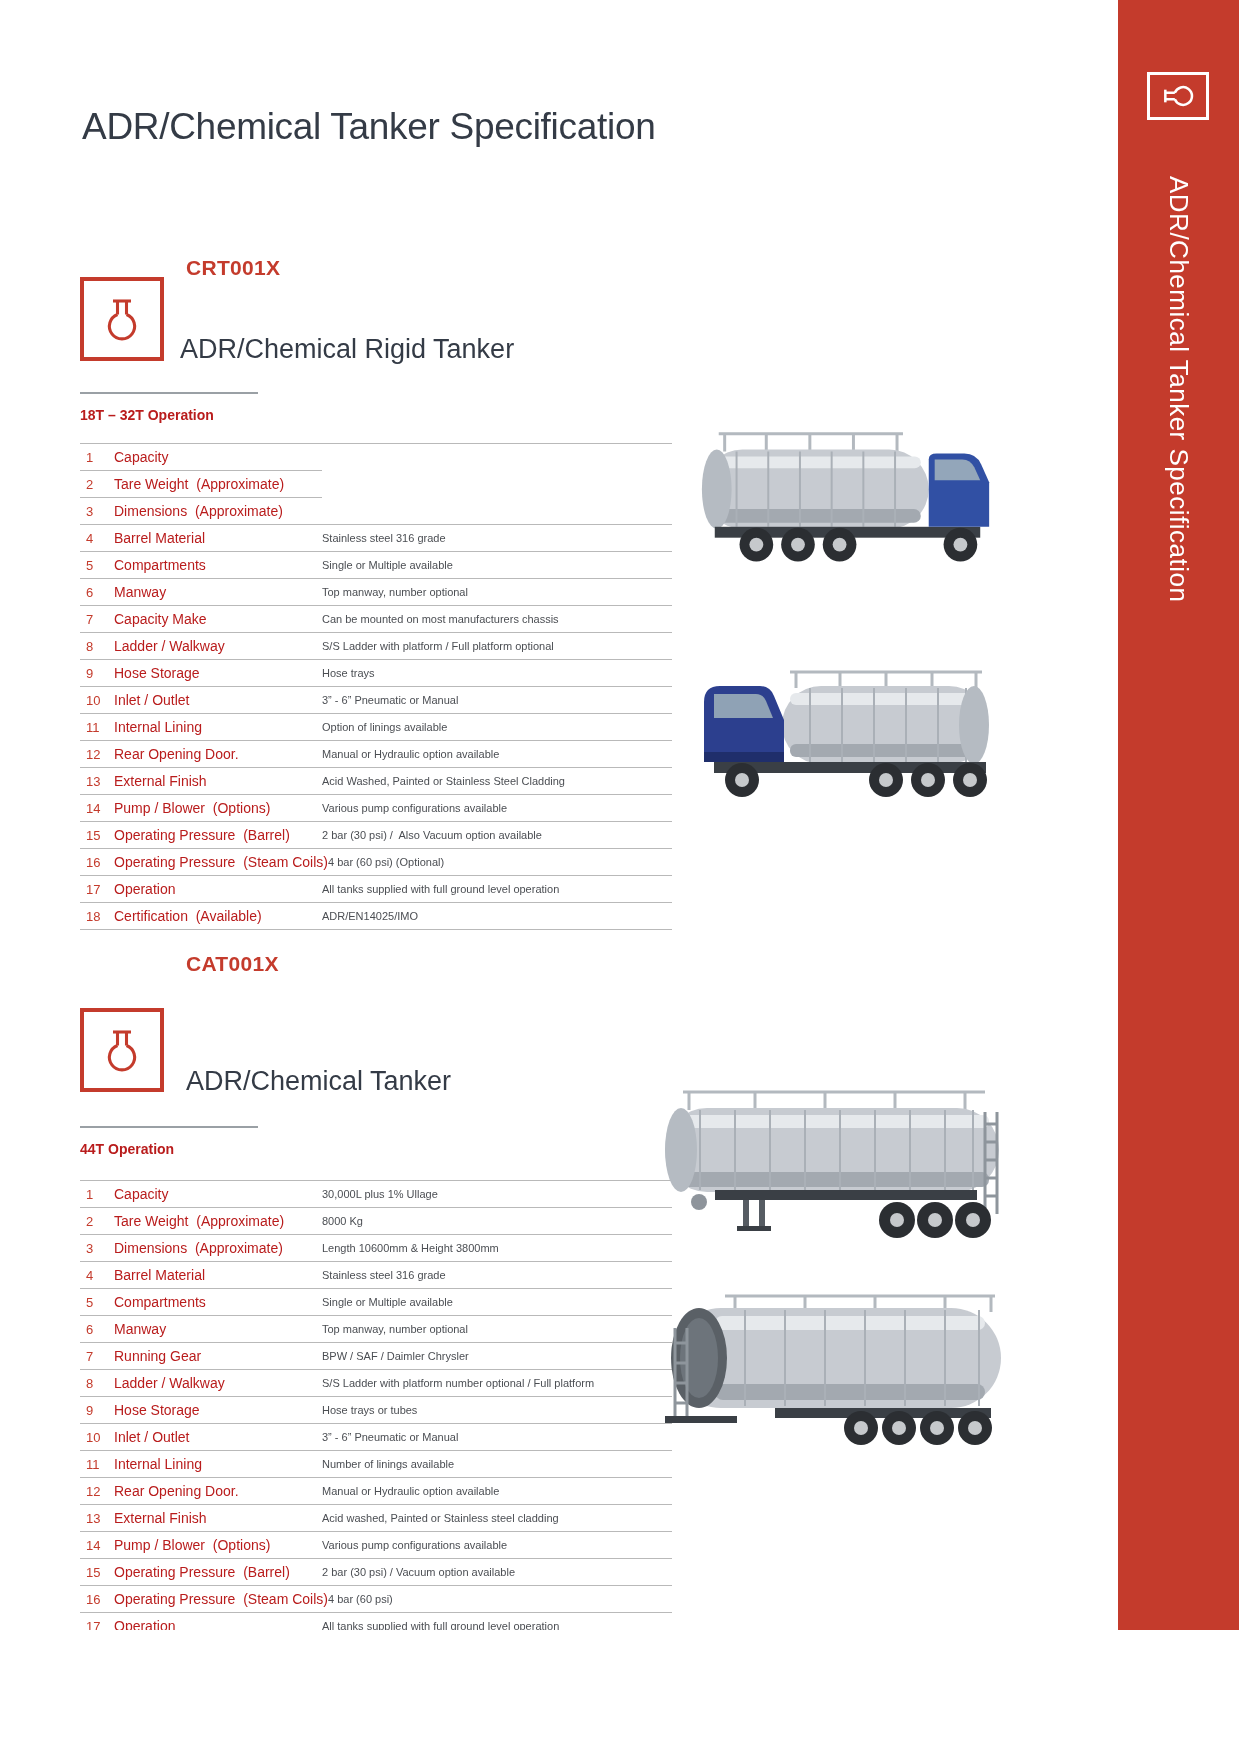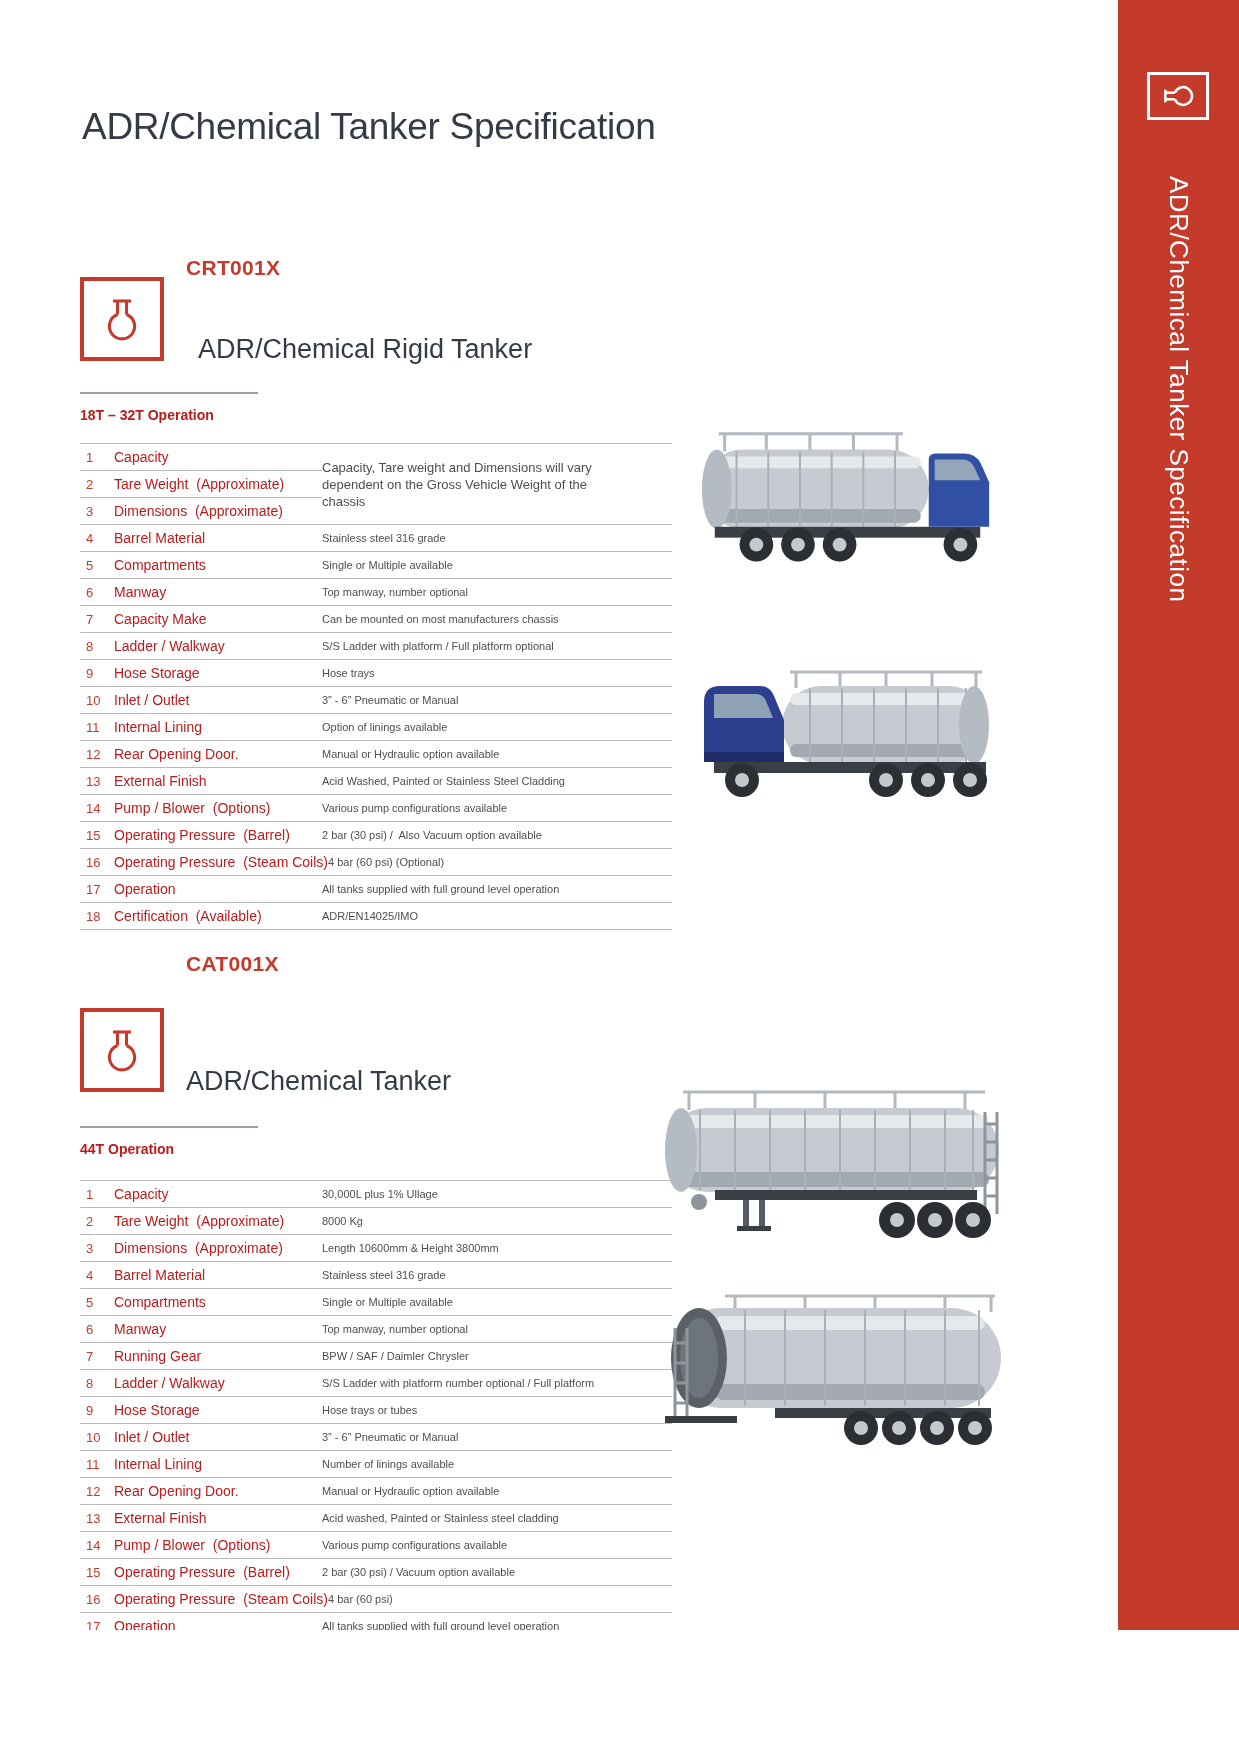--- a/index.html
+++ b/index.html
@@ -44,26 +44,25 @@
   <h1 class="page-title">ADR/Chemical Tanker Specification</h1>
 
   <div class="section-icon-box" style="left:80px;top:277px">
     <svg width="54" height="54" viewBox="0 0 60 60" fill="none" stroke="#c43b2c" stroke-width="3.4">
       <path d="M20 10 H40"></path>
       <path d="M25 10 V25 M35 10 V25"></path>
       <path d="M25 25 A14 14 0 1 0 35 25"></path>
     </svg>
   </div>
   <div class="sec-code" style="left:186px;top:256px">CRT001X</div>
-  <div class="sec-name" style="left:198px;top:334px">ADR/Chemical Rigid Tanker</div>
+  <div class="sec-name" style="left:180px;top:334px">ADR/Chemical Rigid Tanker</div>
   <div class="sec-divider" style="left:80px;top:392px"></div>
   <div class="sec-operation" style="left:80px;top:407px">18T – 32T Operation</div>
 
   <div class="spec-table" style="left:80px;top:443px">
-    <div class="merged-note">Capacity, Tare weight and Dimensions will vary dependent on the Gross Vehicle Weight of the chassis</div>
   <div class="spec-row merged">
         <div class="row-left">
           <span class="row-num">1</span>
           <span class="row-label">Capacity</span>
         </div>
         <span class="row-value"></span>
       </div>
       <div class="spec-row merged">
         <div class="row-left">
           <span class="row-num">2</span>

